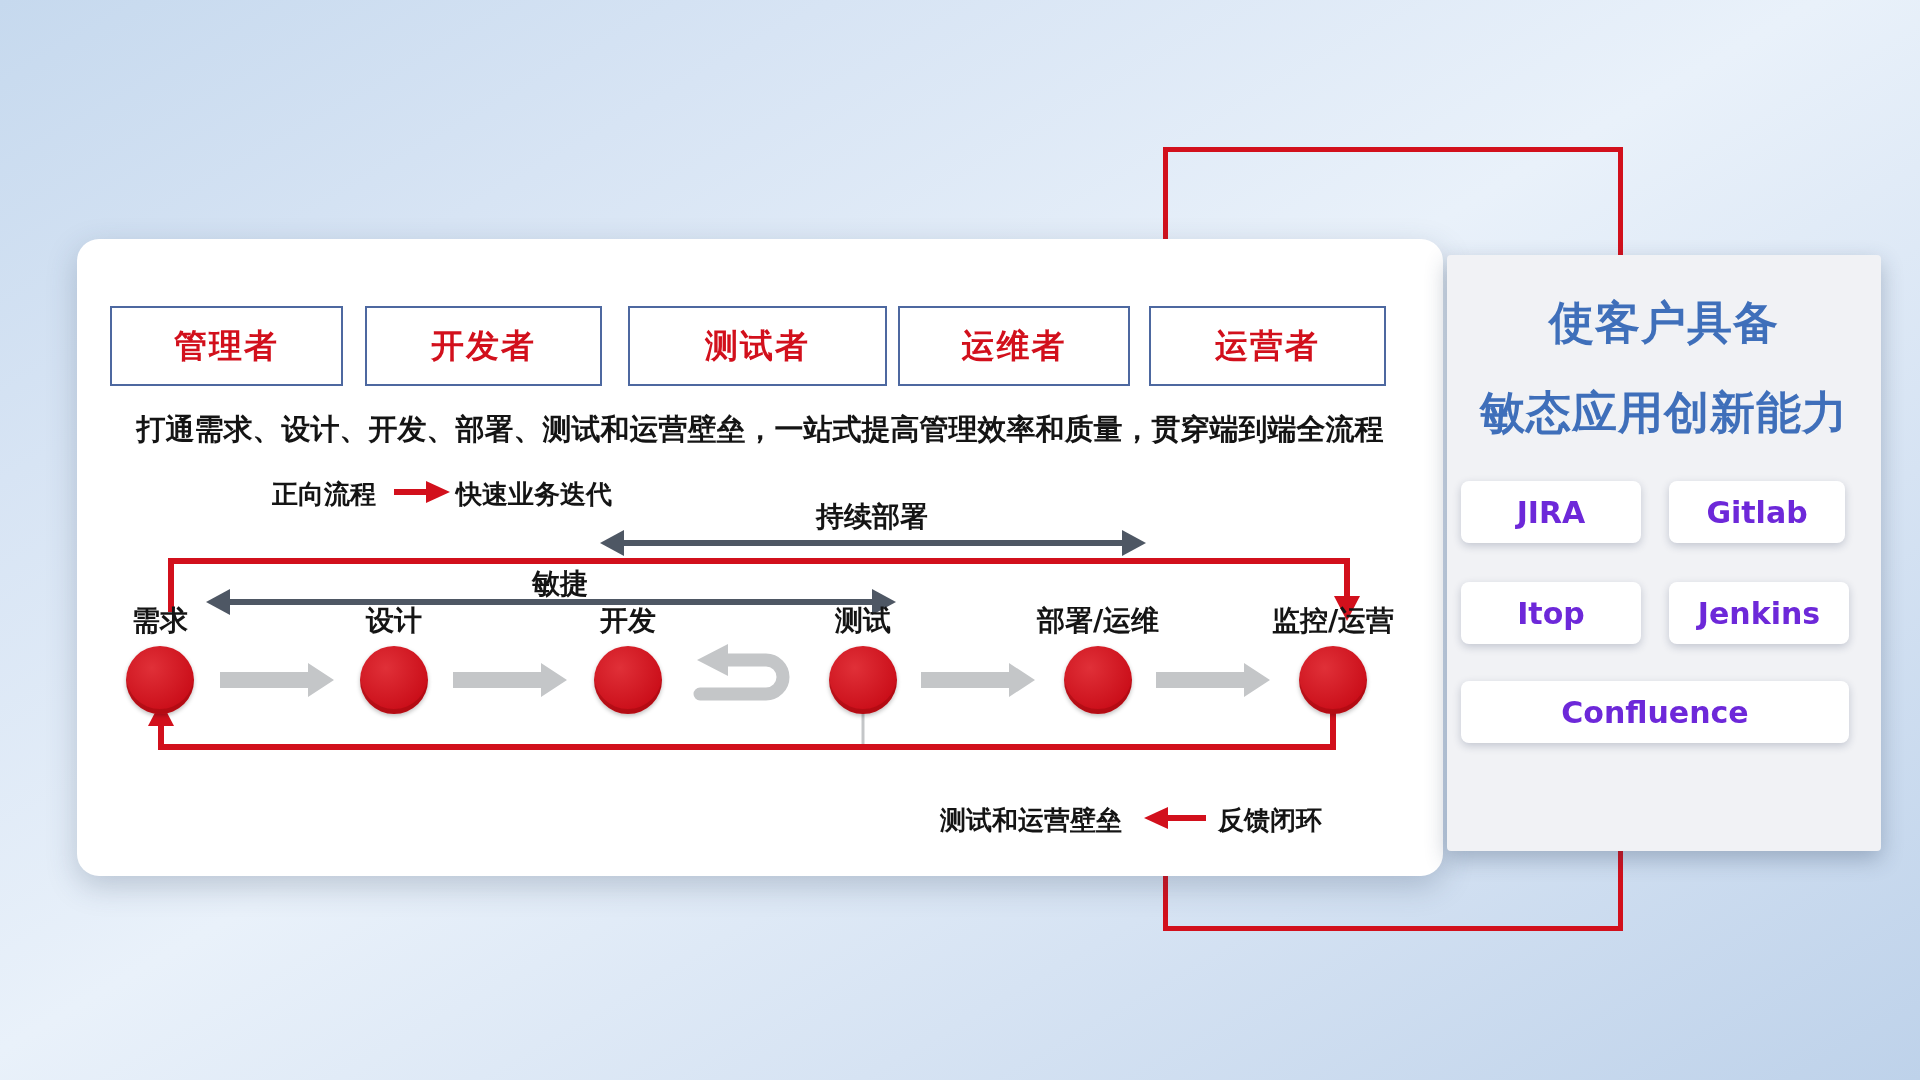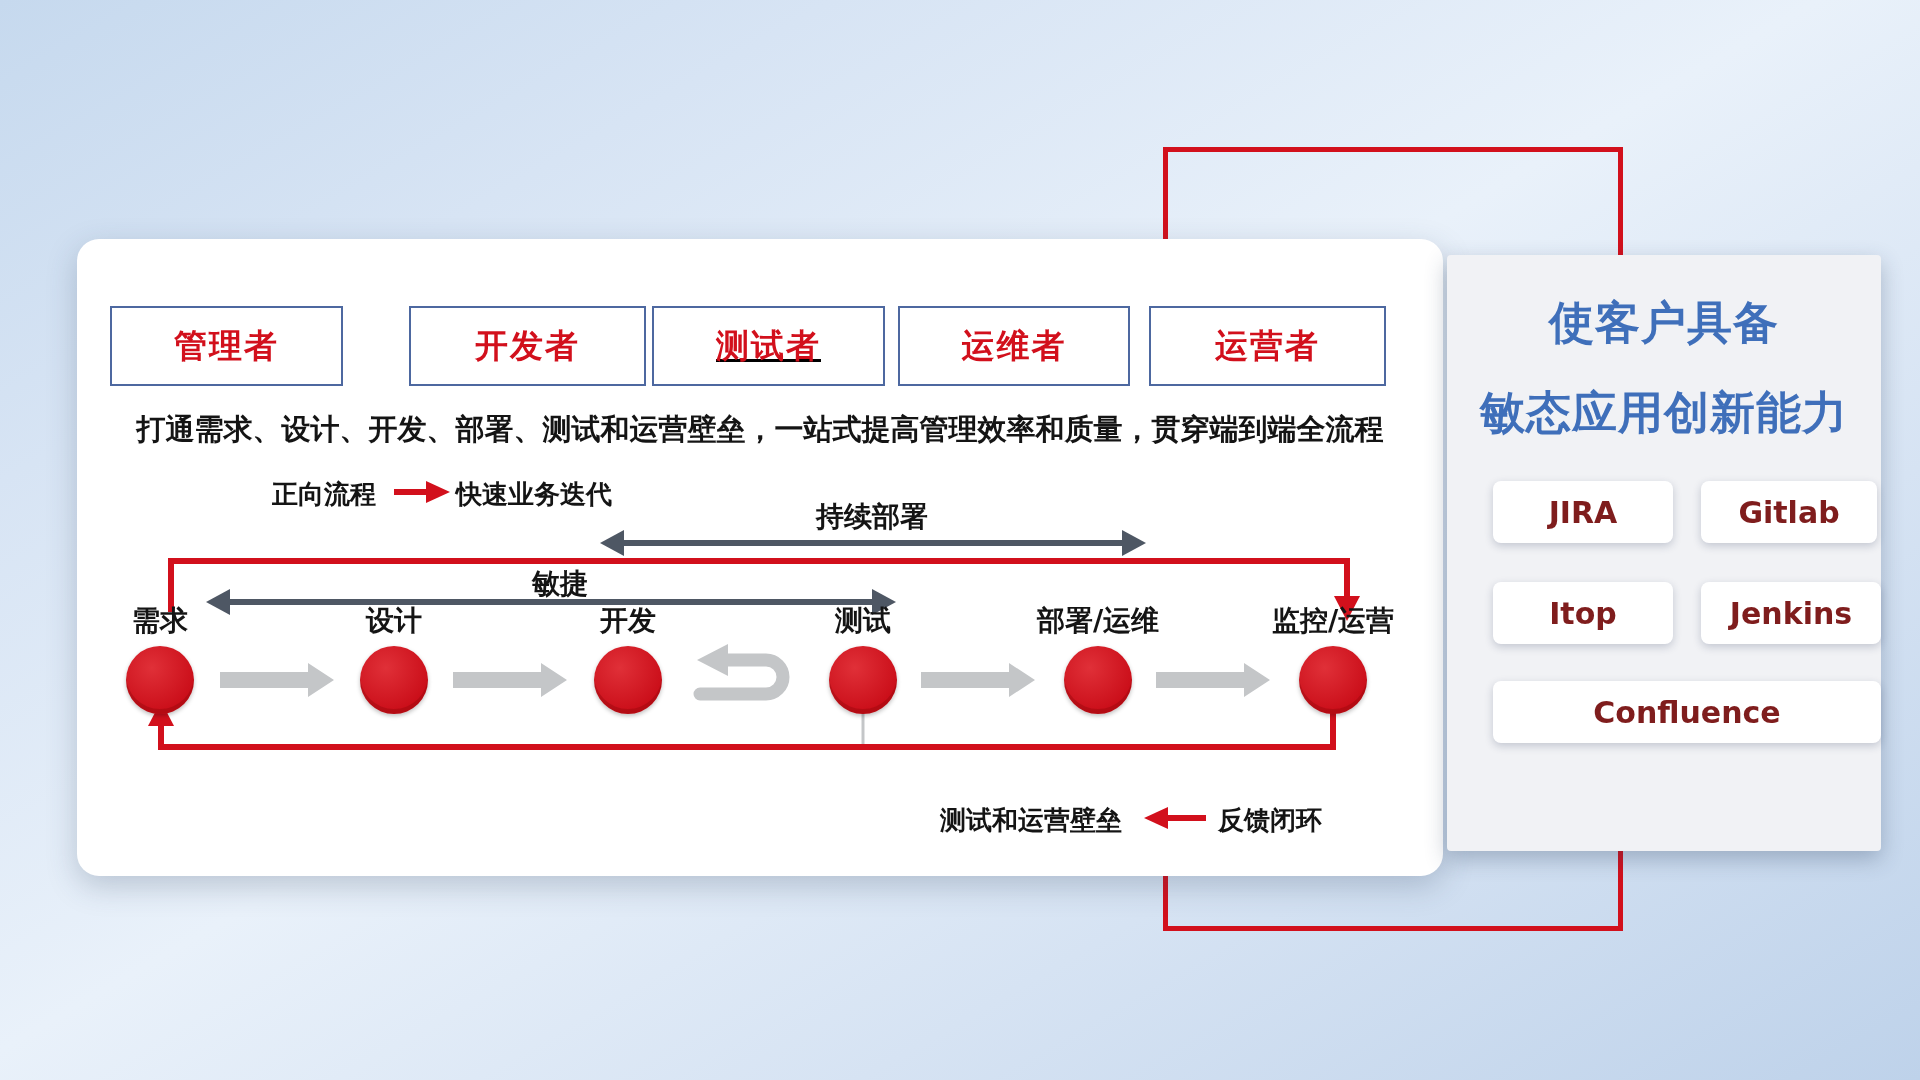--- a/index.html
+++ b/index.html
@@ -45,22 +45,22 @@
     display: flex; align-items: center; justify-content: center;
     z-index: 5;
   }
   .role-box span {
     color: #d2101c;
     font-size: 33px;
     font-weight: bold;
     letter-spacing: 2px;
   }
   .role-1 { left: 110px;  width: 233px; }
-  .role-2 { left: 365px;  width: 237px; margin-left: 44px; }
-  .role-3 { left: 652px;  width: 233px; text-decoration: underline; }
+  .role-2 { left: 365px;  width: 237px; }
+  .role-3 { left: 628px;  width: 259px; }
   .role-4 { left: 898px;  width: 232px; }
   .role-5 { left: 1149px; width: 237px; }
 
   
   .description {
     position: absolute;
     left: 97px; top: 410px; width: 1326px;
     text-align: center;
     font-size: 29px;
     font-weight: bold;
@@ -134,21 +134,21 @@
   }
   .side-title-1 { top: 38px; }
   .side-title-2 { top: 128px; }
   .tool-chip {
     position: absolute;
     height: 62px;
     background: #ffffff;
     border-radius: 8px;
     box-shadow: 0 3px 9px rgba(30, 45, 80, 0.22);
     display: flex; align-items: center; justify-content: center;
-    font-size: 30px; font-weight: bold; color: #7f1d1d; margin-left: 32px;
+    font-size: 30px; font-weight: bold; color: #6d28d9;
   }
   .tool-jira       { left: 14px;  top: 226px; width: 180px; }
   .tool-gitlab     { left: 222px; top: 226px; width: 176px; }
   .tool-itop       { left: 14px;  top: 327px; width: 180px; }
   .tool-jenkins    { left: 222px; top: 327px; width: 180px; }
   .tool-confluence { left: 14px;  top: 426px; width: 388px; }
 </style>
 </head>
 <body>
 

